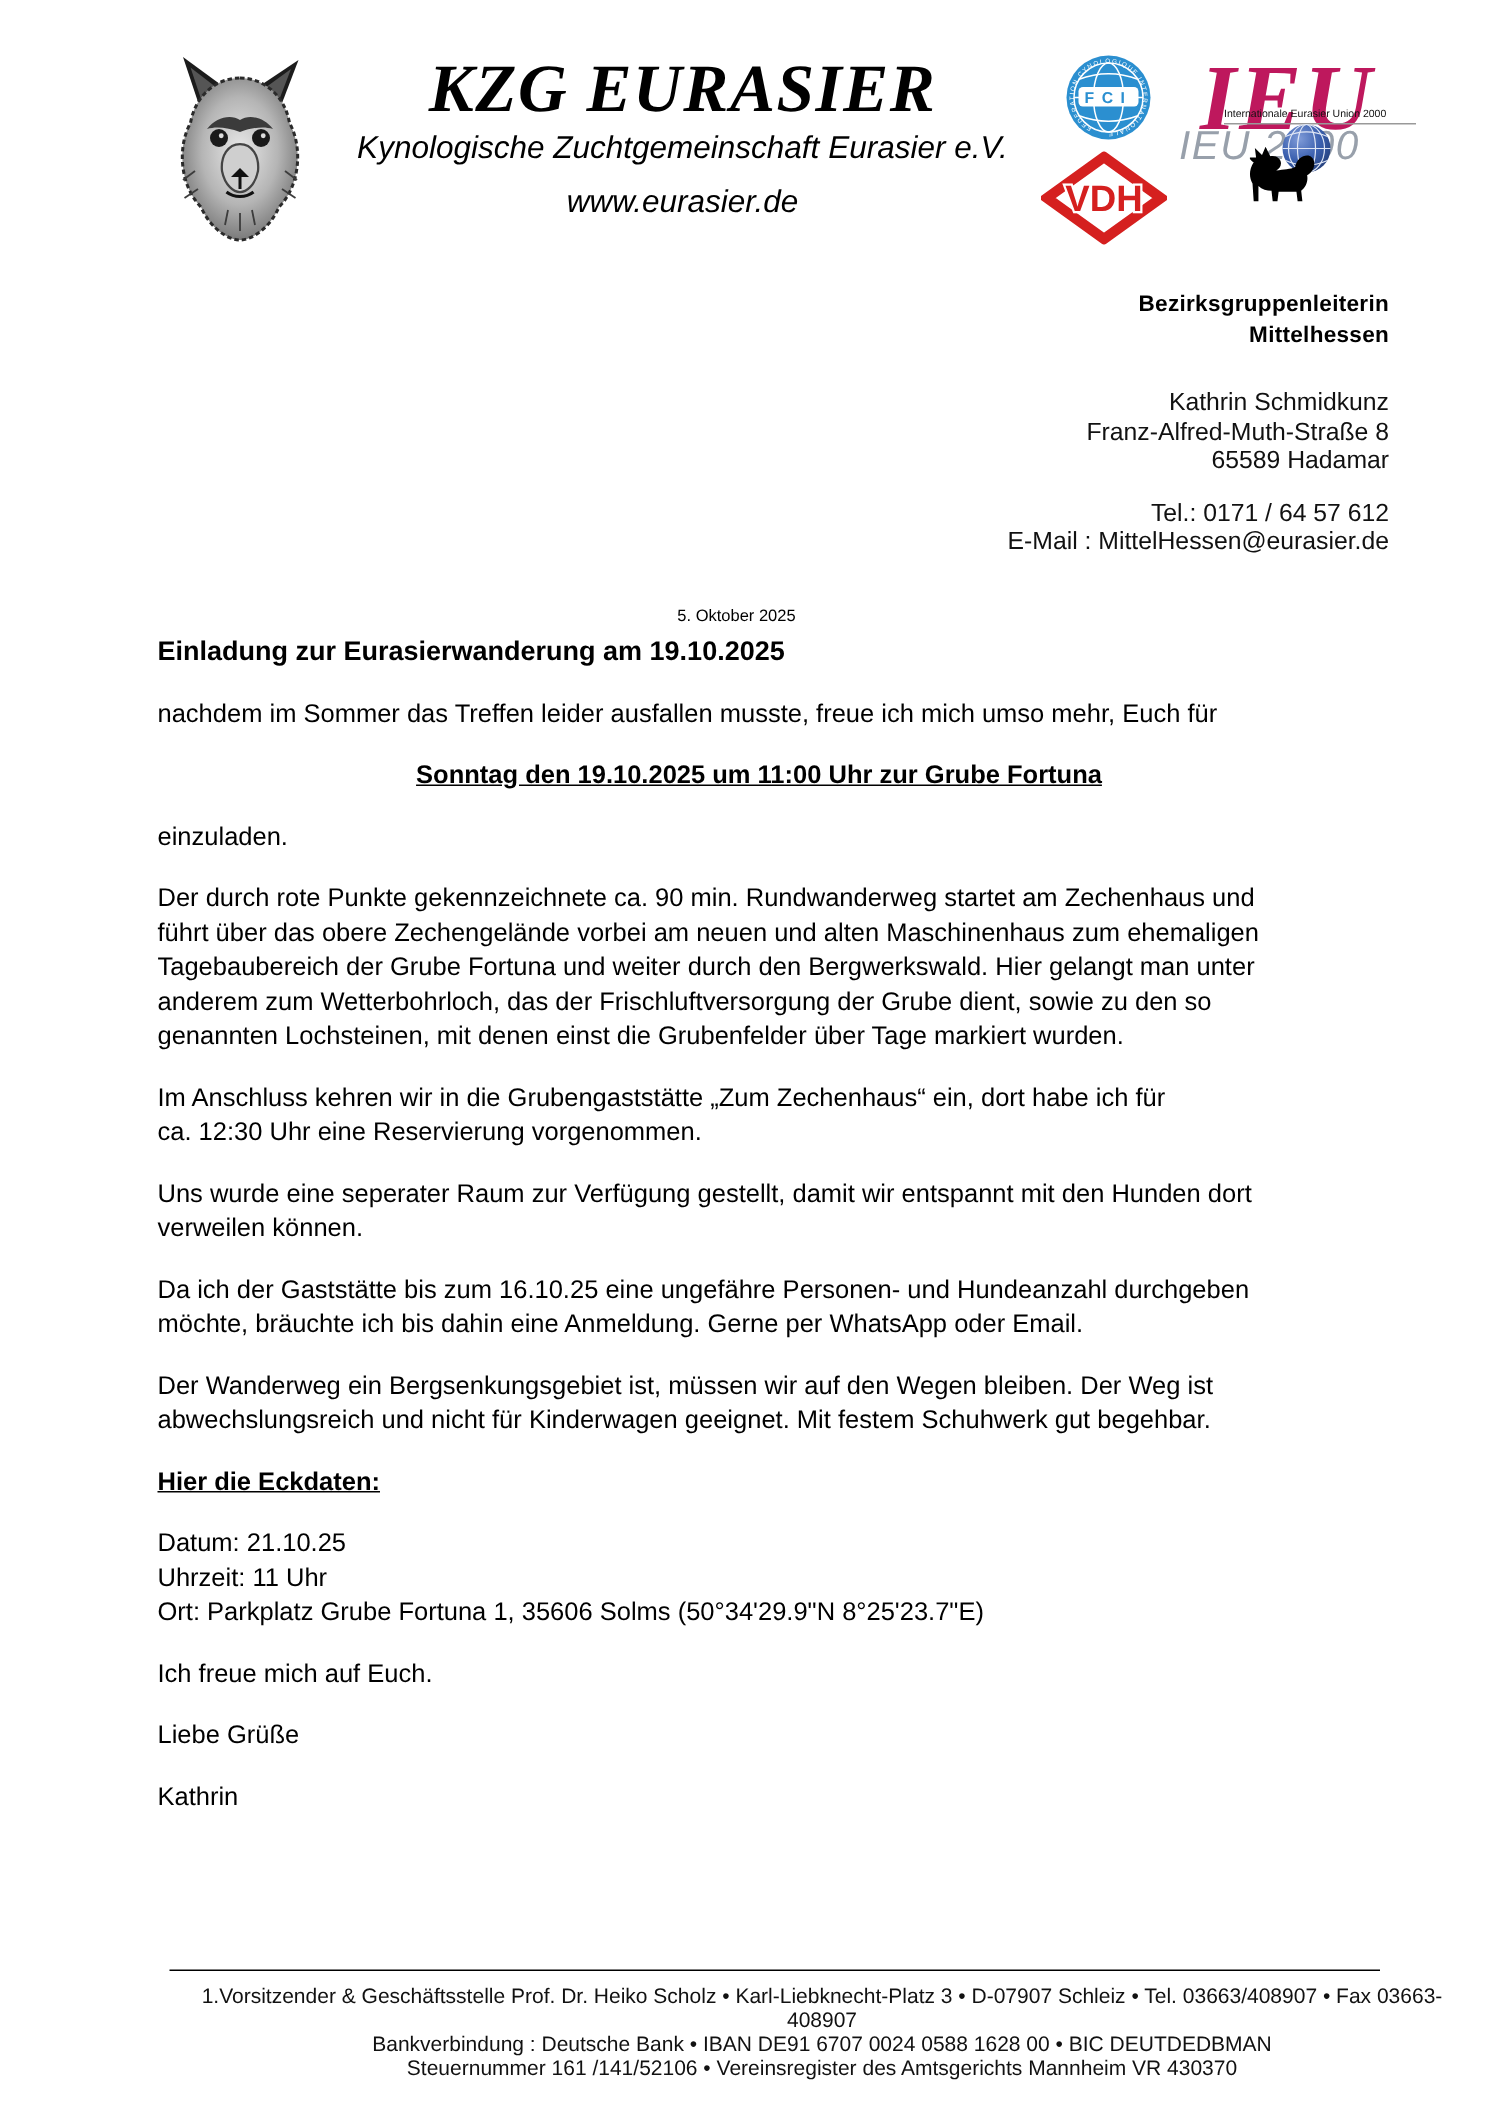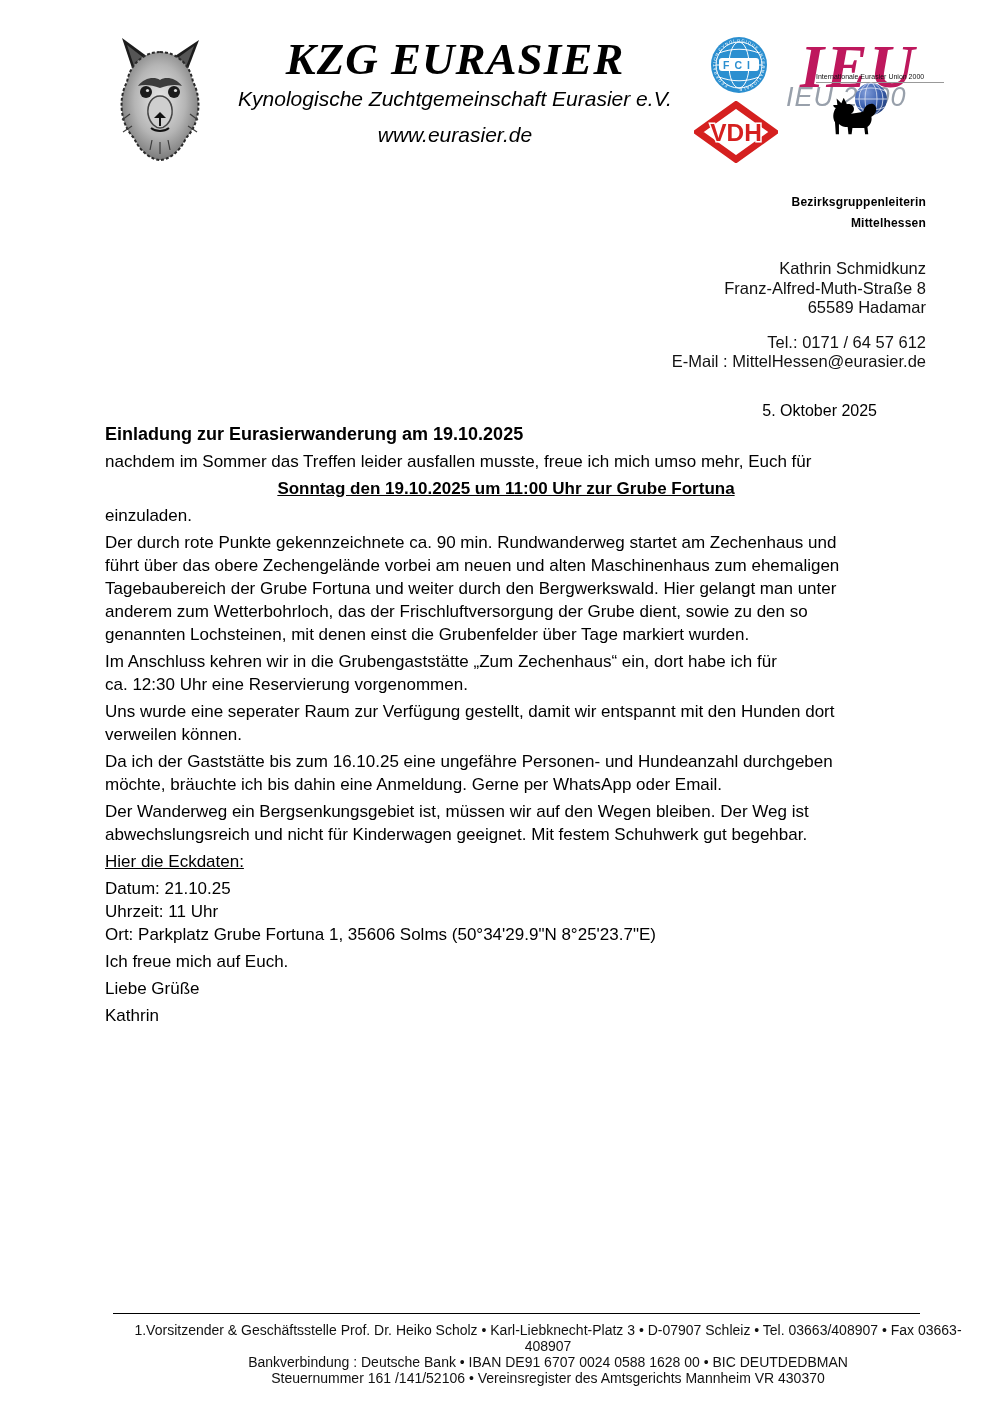--- a/index.html
+++ b/index.html
@@ -36,32 +36,32 @@
   }
   .ieu-2000 {
     position:absolute; left:0px; top:42px;
     font-size:27px; color:#98a0ab; letter-spacing:1px; font-style:italic;
   }
   .ieu-globe { position:absolute; left:68px; top:42px; width:34px; height:34px; }
   .ieu-dog   { position:absolute; left:44px; top:57px; width:48px; height:38px; }
 
   
   .contact-block { position:absolute; right:70px; top:192px; text-align:right; }
-  .contact-role { font-weight:bold; font-size:12px; line-height:21px; letter-spacing:.2px; }
+  .contact-role { font-weight:bold; font-size:15px; line-height:21px; letter-spacing:.2px; }
   .contact-line { font-size:16.5px; line-height:19.5px; color:#111; }
   .gap-lg { height:25px; } .gap-md { height:15px; }
 
   
   .letter { position:absolute; left:105px; top:396px; width:832px; font-size:17px; line-height:23px; }
-  .date-line { text-align:right; margin-right:60px; margin-top:4px; font-size:16px; line-height:22px; }
+  .date-line { text-align:center; margin-right:60px; margin-top:4px; font-size:11px; line-height:22px; }
   .subject { font-weight:bold; font-size:18px; line-height:24px; margin-top:0; }
-  .para { margin-top:4px; white-space:pre-line; }
+  .para { margin-top:18px; white-space:pre-line; }
   .salutation { margin-top:40px; }
   .highlight { text-align:center; margin-right:30px; font-weight:bold; text-decoration:underline; }
-  .heading-u { font-weight:normal; text-decoration:underline; }
+  .heading-u { font-weight:bold; text-decoration:underline; }
 
   
   .footer-rule { position:absolute; left:113px; top:1313px; width:807px; border:0; border-top:1.5px solid #000; }
   .footer { position:absolute; left:128px; top:1322px; width:840px; text-align:center;
             font-size:14px; line-height:16px; color:#111; }
 </style>
 </head>
 <body>
 
 <div>

